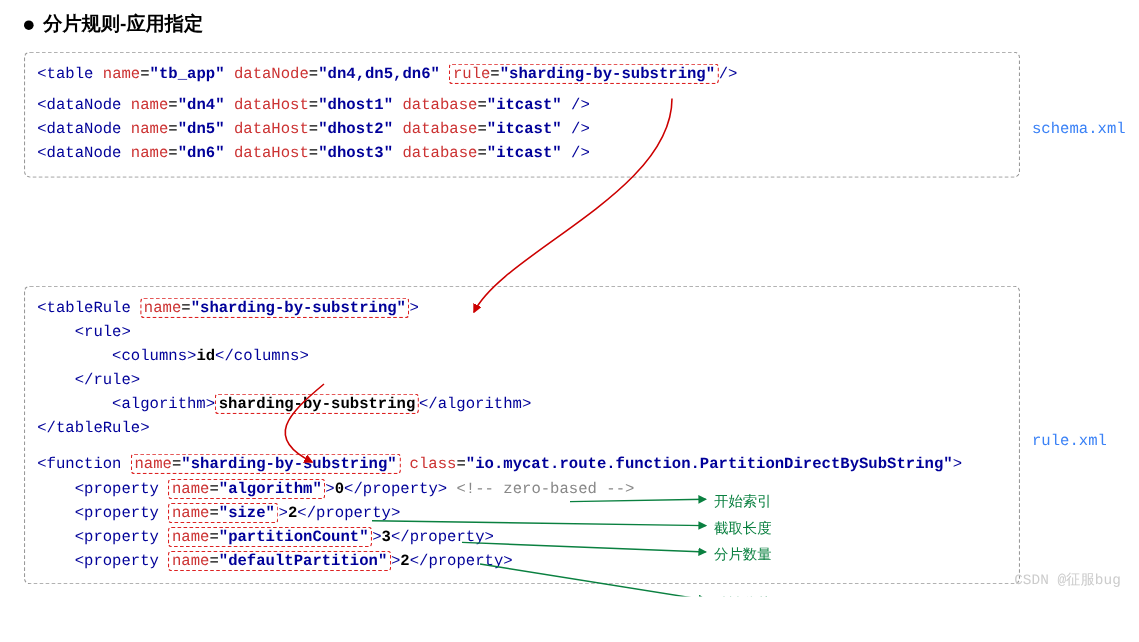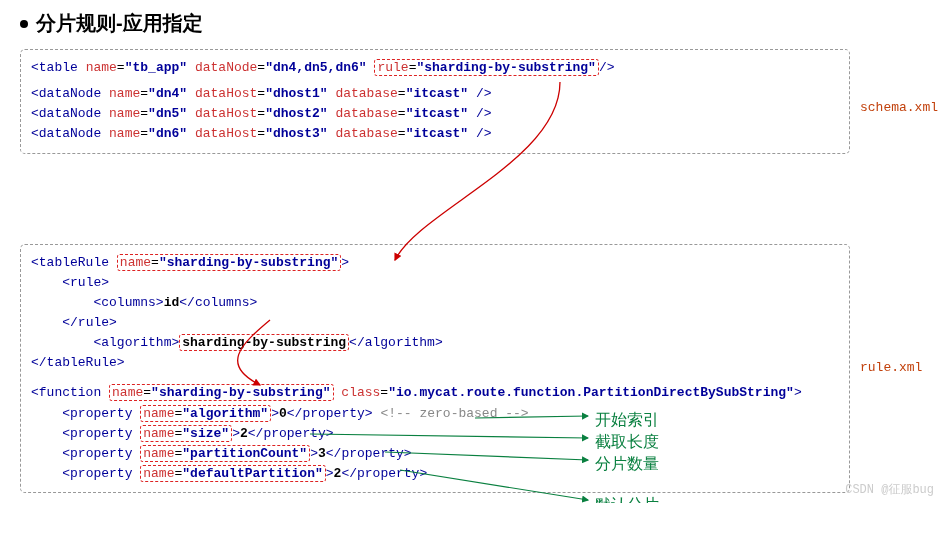--- a/index.html
+++ b/index.html
@@ -6,21 +6,21 @@
   body {
     margin: 0;
     padding: 10px 20px;
     font-family: "SimSun", "Microsoft YaHei", sans-serif;
     font-size: 13px;
     background: #fff;
     width: 949px;
     position: relative;
   }
   .heading {
-    font-size: 20px;
+    font-size: 16px;
     font-weight: bold;
     display: flex;
     align-items: center;
     gap: 8px;
     margin-bottom: 12px;
   }
   .bullet {
     width: 8px; height: 8px; background: #000; border-radius: 50%;
   }
   .code-box {
@@ -31,38 +31,38 @@
     font-size: 13px;
     line-height: 1.55;
     white-space: nowrap;
     position: relative;
     overflow: visible;
   }
   .box1 { width: 830px; margin-bottom: 90px; }
   .box2 { width: 830px; }
   .label-right {
     position: absolute;
-    color: #c2410c;
+    color: #3b82f6;
     font-family: "Courier New", monospace;
     font-size: 13px;
   }
   .tag { color: #000099; }
   .attr { color: #cc3333; text-align: right; }
   .val { color: #000099; font-weight: bold; }
   .txt { color: #000; font-weight: bold; }
   .cmt { color: #888; }
   .dashed-red {
     border: 1.5px dashed #d22;
     border-radius: 3px;
     padding: 0 2px;
   }
   .anno {
     position: absolute;
     color: #0a8040;
-    font-size: 16px;
+    font-size: 12px;
     font-family: "SimSun", "Microsoft YaHei", sans-serif;
   }
   .watermark {
     position: absolute;
     right: 15px;
     bottom: 5px;
     color: #ccc;
     font-size: 12px;
     font-family: Liberation Mono, monospace;
   }

